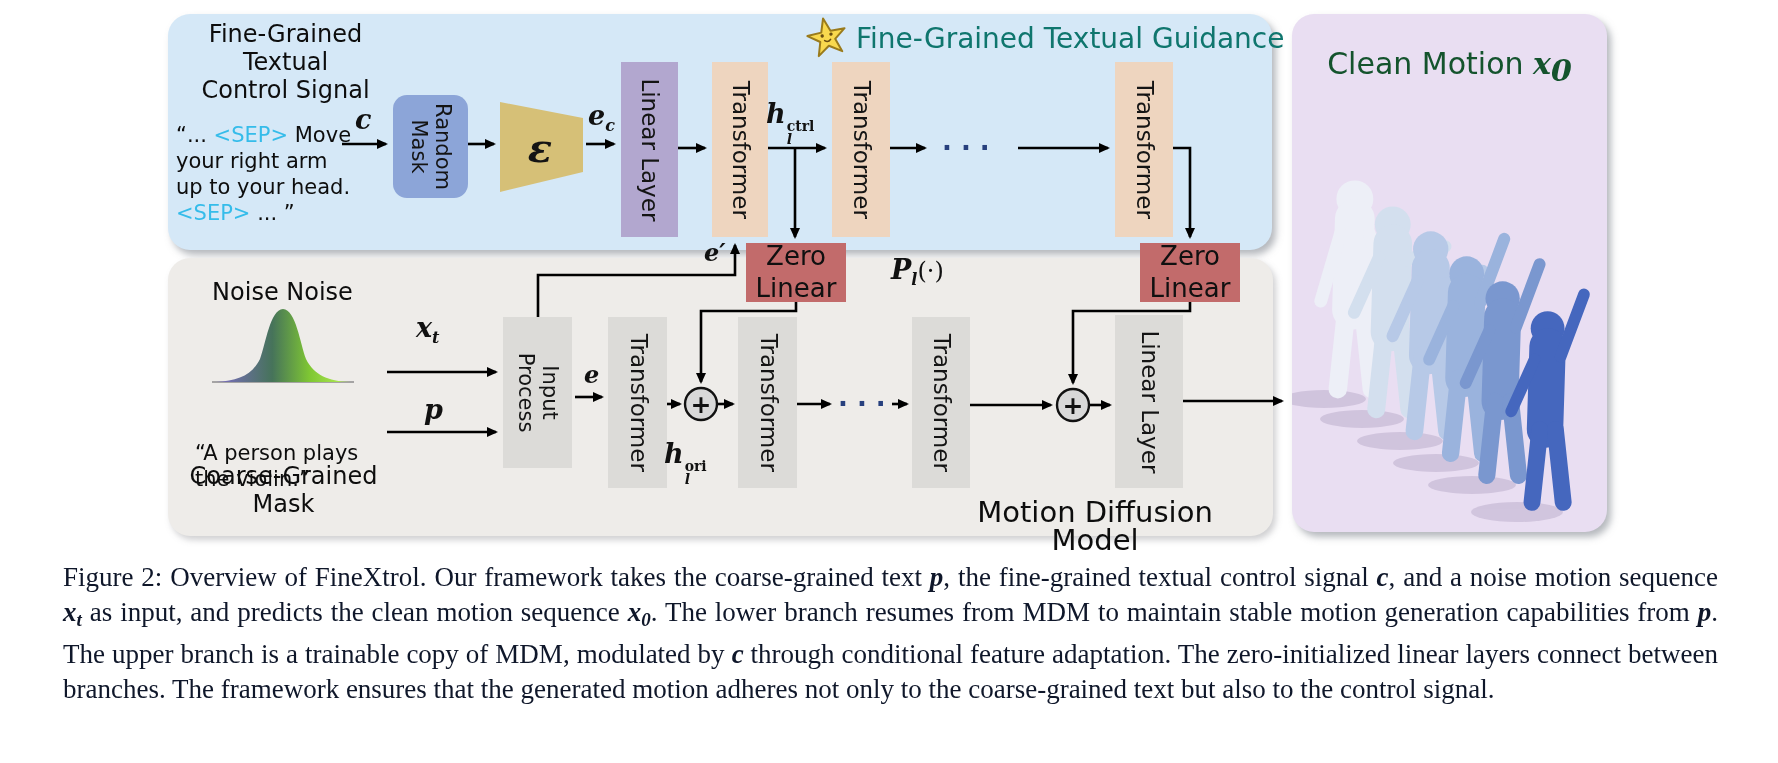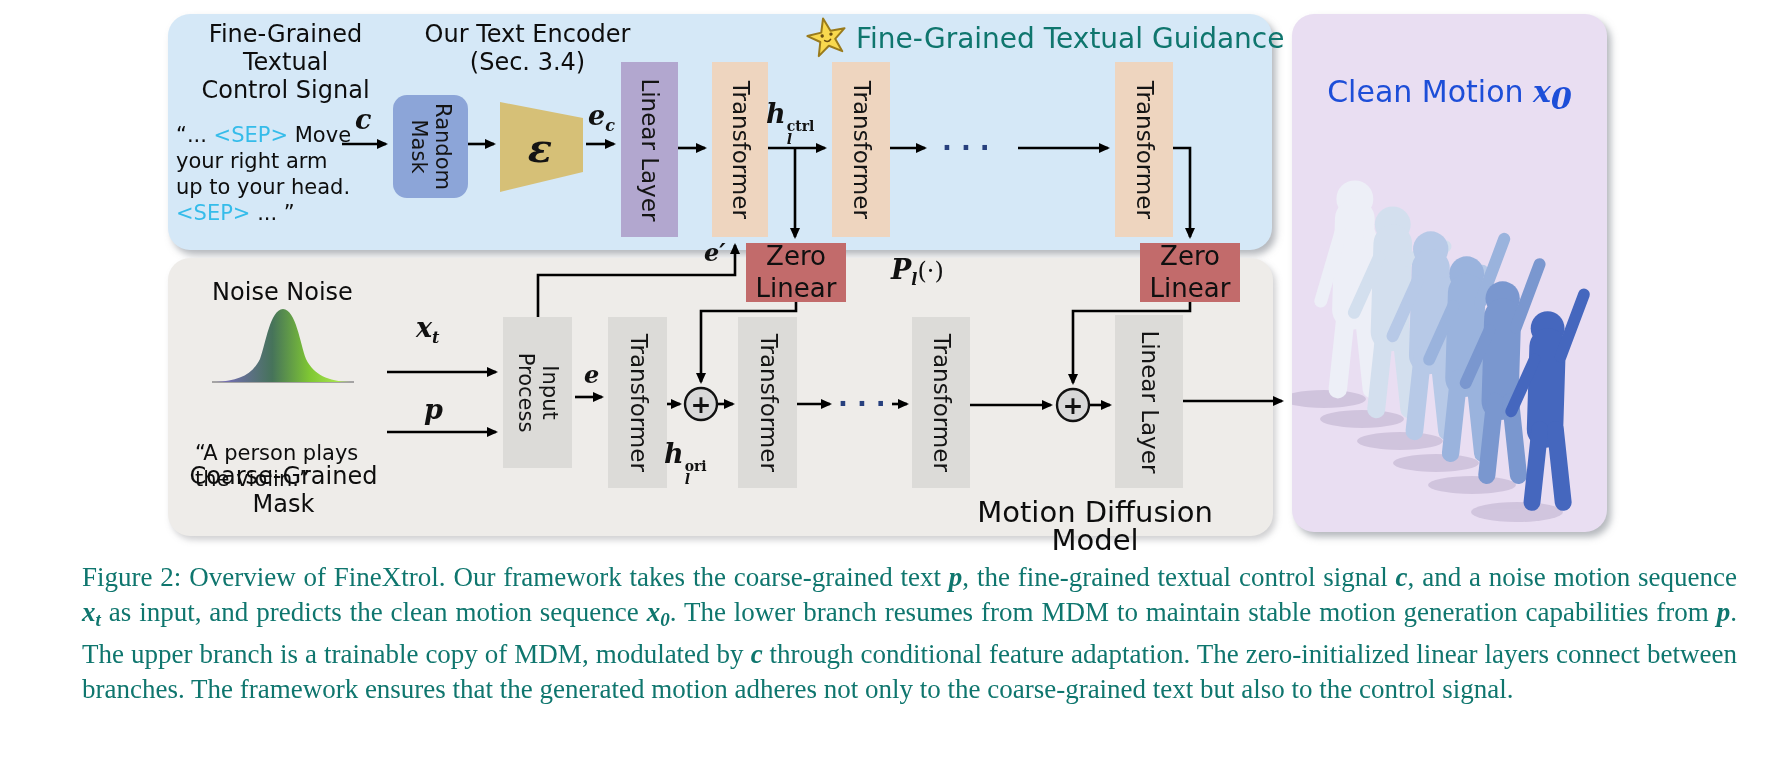--- a/index.html
+++ b/index.html
@@ -21,42 +21,40 @@
           text-align:center;font-size:26px;line-height:1.22;white-space:pre-line;color:#101010;z-index:6;}
   .quote{position:absolute;font-size:21px;line-height:26px;white-space:pre-line;color:#0d0d0d;margin-top:32px;}
   .sep{color:var(--sep);}
   .mi{font-family:"DejaVu Serif",serif;font-style:italic;font-weight:bold;}
   .mlabel{position:absolute;font-size:27px;z-index:7;}
   .mlabel sub{font-size:16px;}
   .stack{display:inline-flex;flex-direction:column;line-height:13px;font-size:14px;vertical-align:-8px;margin-left:1px;}
   .stack .rm{font-family:"DejaVu Serif",serif;font-style:normal;font-weight:bold;}
   .roman{font-family:"DejaVu Serif",serif;font-style:normal;font-weight:normal;}
   .caption{position:absolute;left:63px;top:560px;width:1655px;font-family:"Liberation Serif",serif;
-           font-size:27px;line-height:35px;text-align:justify;color:#0f766e;margin-left:19px;}
+           font-size:27px;line-height:35px;text-align:justify;color:#0f172a;}
   .caption .m{font-family:"Liberation Serif",serif;font-style:italic;font-weight:bold;}
   .caption .msub{font-family:"Liberation Serif",serif;font-style:italic;font-weight:bold;
                  font-size:19px;vertical-align:-5px;}
   svg text.dots{font:bold 26px "DejaVu Sans",sans-serif;fill:var(--dots);}
   svg text.plus{font:bold 25px "DejaVu Sans",sans-serif;fill:#111;}
-  #clean-title{position:absolute;left:0;top:60px;width:100%;text-align:center;font-size:30px;color:#1d4ed8;}
+  #clean-title{position:absolute;left:0;top:32px;width:100%;text-align:center;font-size:30px;color:#14532d;}
   #clean-title .mi{font-size:30px;}
   #clean-title sub{font-size:19px;}
 </style>
 </head>
 <body style="--blue-panel: #d5e8f7; --gray-panel: #eeece9; --purple-panel: #e9def2; --random-mask: #8ca5d8; --encoder: #d6c077; --linear-upper: #b2a7cf; --transformer-upper: #eed5bf; --zero-linear: #c26b6b; --box-gray: #dcdbd8; --sep: #35bcea; --dots: #27407e; --star-fill: #f9d94e;">
 
 <div class="stage">
 
   <div class="panel" id="panel-blue"></div>
   <div class="panel" id="panel-gray"></div>
 
   <div class="heading" style="left:168px;top:20px;width:235px;">Fine-Grained Textual
 Control Signal</div>
-  <div class="heading" style="left:420px;top:20px;width:215px;">Our Text Encoder
-(Sec. 3.4)</div>
 
   <svg class="abs" style="left:804px;top:16px;" width="46" height="42" viewBox="0 0 46 42">
     <g transform="rotate(-12 23 21)">
       <path d="M23,2 L27.7,15.5 L42,16 L30.6,24.5 L35,38 L23,30 L11,38 L15.4,24.5 L4,16 L18.3,15.5 Z" fill="var(--star-fill)" stroke="#9a7b1c" stroke-width="2" stroke-linejoin="round"></path>
       <circle cx="18.5" cy="19" r="1.7" fill="#6b4f12"></circle>
       <circle cx="27.5" cy="19" r="1.7" fill="#6b4f12"></circle>
       <path d="M20,24 Q23,27 26,24" fill="none" stroke="#6b4f12" stroke-width="1.6" stroke-linecap="round"></path>
     </g>
   </svg>
   <div class="abs" style="left:856px;top:22px;font-size:28px;color:#0f766e;">Fine-Grained Textual Guidance</div>

